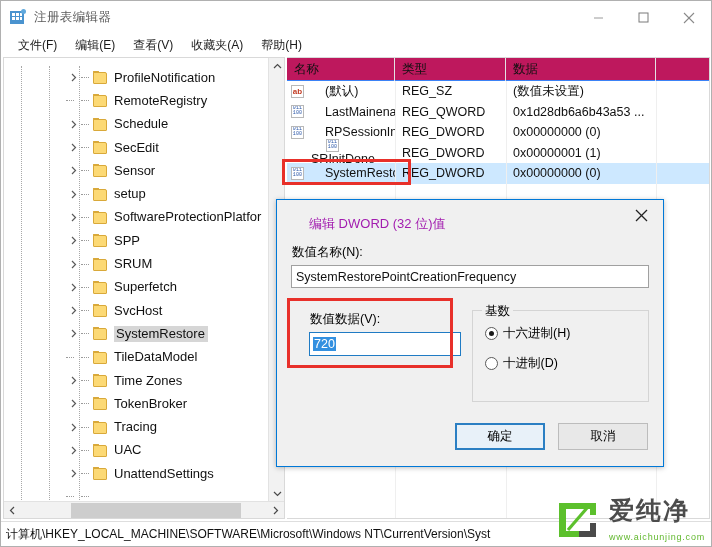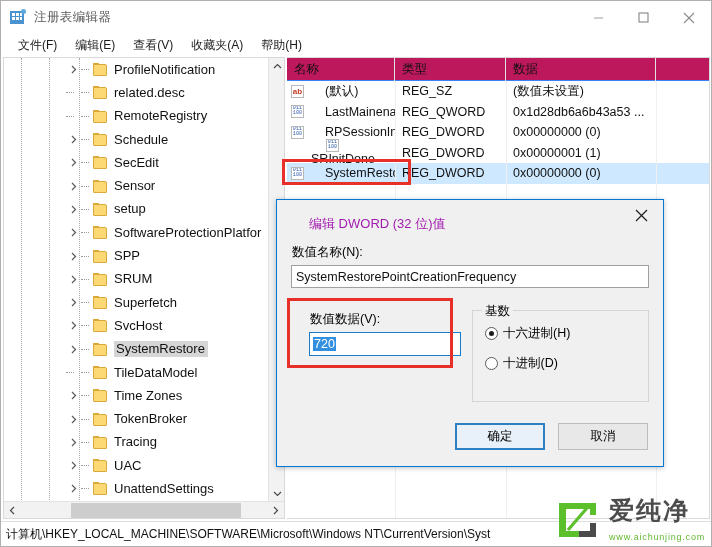--- a/index.html
+++ b/index.html
@@ -75,21 +75,21 @@
 
   
   .tree-pane {
     position: absolute; left: 2px; top: 0;
     width: 282px; height: 462px;
     background: #ffffff;
     border: 1px solid #d9d9d9;
     overflow: hidden;
   }
   .tree-scroll {
-    position: absolute; left: 0; top: 0;
+    position: absolute; left: 0; top: 8px;
     width: 265px; height: 444px;
     overflow: hidden;
     text-align: right;
   }
   .tree-row {
     position: relative;
     height: 23.3px;
     display: flex; align-items: center;
     white-space: nowrap;
     padding-left: 2px;
@@ -463,31 +463,20 @@
             </div>
             <div class="tree-row">
               <span class="indent" style="width: 60px;"></span>
               <span class="dashlead"></span>
               <span style="width: 3px; flex: 0 0 auto;"></span>
               <span class="dashlead"></span>
               <span class="folder">
                 <span class="f-tab"></span>
                 <span class="f-back"></span>
               </span>
-              <span class="tree-label">related.desc</span>
-            </div>
-            <div class="tree-row">
-              <span class="indent" style="width: 60px;"></span>
-              <span class="dashlead"></span>
-              <span style="width: 3px; flex: 0 0 auto;"></span>
-              <span class="dashlead"></span>
-              <span class="folder">
-                <span class="f-tab"></span>
-                <span class="f-back"></span>
-              </span>
               <span class="tree-label">RemoteRegistry</span>
             </div>
             <div class="tree-row">
               <span class="indent" style="width: 60px;"></span>
               <span class="twisty">
                 <svg width="7" height="9" viewBox="0 0 7 9">
                   <polyline points="2,1 5.5,4.5 2,8" fill="none" stroke="#5a5a5a" stroke-width="1.2"></polyline>
                 </svg>
               </span>
               <span class="dashlead"></span>

